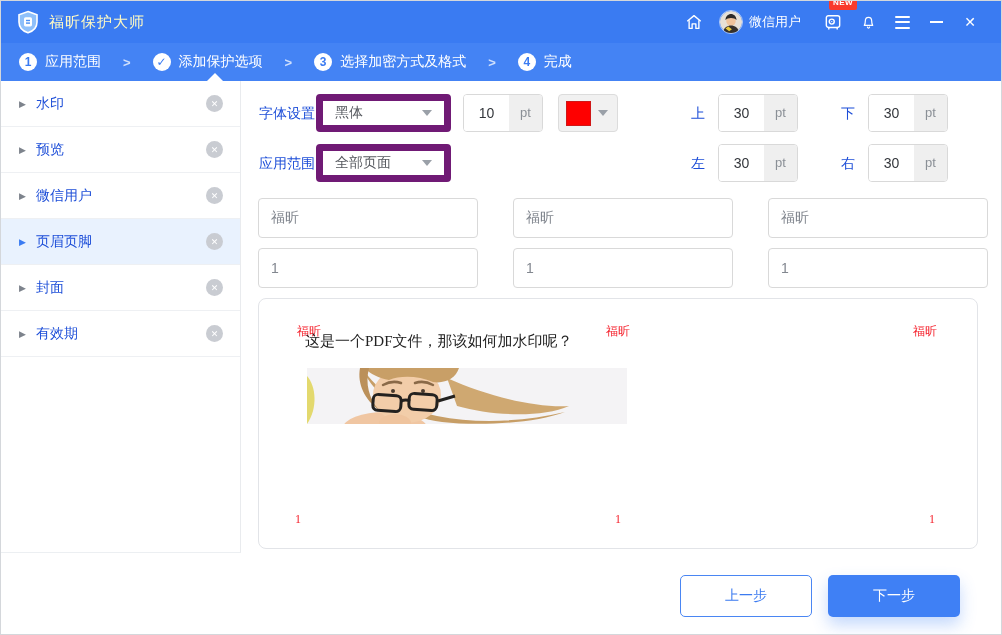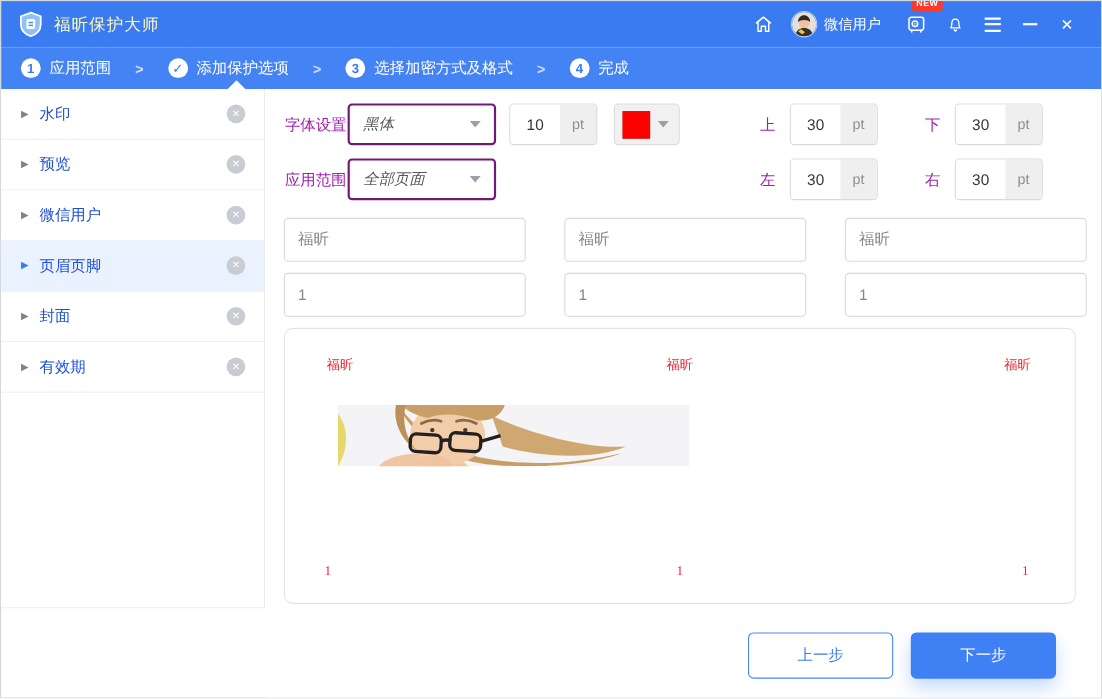--- a/index.html
+++ b/index.html
@@ -35,22 +35,22 @@
   .sidebar { position:absolute; left:0; top:80px; width:240px; height:472px; background:#fff; border-right:1px solid #e9ebee; border-bottom:1px solid #eceff2; }
   .side-item { position:relative; height:46px; display:flex; align-items:center; padding:0 17px 0 18px; border-bottom:1px solid #eef0f3; cursor:pointer; }
   .side-item.selected { background:#e9f2fe; }
   .side-caret { font-size:9px; color:#7d838c; margin-right:10px; }
   .side-item.selected .side-caret { color:#3a7bf2; }
   .side-label { font-size:14px; color:#1d4ed8; }
   .side-remove { margin-left:auto; width:17px; height:17px; border-radius:50%; background:#c9ccd2; color:#fff; font-size:9px; display:flex; align-items:center; justify-content:center; cursor:pointer; }
 
   
   .main { position:absolute; left:240px; top:80px; width:762px; height:555px; background:#fff; }
-  .field-label { position:absolute; height:38px; line-height:38px; font-size:14px; color:#a21caf; white-space:nowrap; }
-  .dropdown { position:absolute; height:38px; background:#fff; border:2px solid #701a75; border-radius:4px; display:flex; align-items:center; justify-content:space-between; padding:0 12px; font-size:14px; color:#55585e; cursor:pointer;font-style:italic; }
+  .field-label { position:absolute; height:38px; line-height:38px; font-size:14px; color:#1d4ed8; white-space:nowrap; }
+  .dropdown { position:absolute; height:38px; background:#fff; border:7px solid #701a75; border-radius:4px; display:flex; align-items:center; justify-content:space-between; padding:0 12px; font-size:14px; color:#55585e; cursor:pointer; }
   .dd-caret { width:0; height:0; border-left:5px solid transparent; border-right:5px solid transparent; border-top:6px solid #9aa0a8; }
   .unit-input { position:absolute; height:38px; border:1px solid #d9d9d9; border-radius:4px; overflow:hidden; display:flex; background:#fff; }
   .unit-input .num { width:45px; text-align:center; line-height:36px; font-size:14px; color:#33363b; background:#fff; }
   .unit-input .unit { width:33px; text-align:center; line-height:36px; font-size:13px; color:#8a8f96; background:#efefef; }
   .color-picker { position:absolute; height:38px; width:60px; background:#f1f1f1; border:1px solid #dcdcdc; border-radius:4px; display:flex; align-items:center; padding:0 7px; gap:7px; cursor:pointer; }
   .swatch { width:25px; height:25px; background:#fe0000; border:1px solid #cf1717; }
   .text-input { position:absolute; width:220px; height:40px; border:1px solid #d9d9d9; border-radius:4px; padding:0 12px; font-size:14px; color:#82878f; font-family:inherit; outline:none; background:#fff; }
 
   
   .preview { position:absolute; left:17px; top:217px; width:720px; height:251px; background:#fff; border:1px solid #e2e4e8; border-radius:8px; }
@@ -239,20 +239,21 @@
     <input class="text-input" style="left: 527px; top: 117px;" value="福昕">
 
     <input class="text-input" style="left: 17px; top: 167px;" value="1">
     <input class="text-input" style="left: 272px; top: 167px;" value="1">
     <input class="text-input" style="left: 527px; top: 167px;" value="1">
 
     <div class="preview">
       <span class="pv-red pv-h-left">福昕</span>
       <span class="pv-red pv-h-center">福昕</span>
       <span class="pv-red pv-h-right">福昕</span>
+      <span class="pv-body">这是一个PDF文件，那该如何加水印呢？</span>
 
       <span class="pv-image">
         <svg viewBox="0 0 320 56" preserveAspectRatio="none">
           <rect width="320" height="56" fill="#f4f3f5"></rect>
           <path d="M0,8 C9,18 11,40 0,56 Z" fill="#e3d96e"></path>
           <path d="M55,0 C70,22 95,40 130,48 C170,56 215,54 258,44 C226,56 170,58 135,54 C100,50 68,30 55,0 Z" fill="#c79e66"></path>
           <path d="M140,10 C180,28 228,40 262,38 C235,50 185,48 150,38 Z" fill="#cfa871"></path>
           <ellipse cx="78" cy="60" rx="42" ry="16" fill="#f0c6a2"></ellipse>
           <ellipse cx="100" cy="27" rx="34" ry="28" fill="#f2cda9"></ellipse>
           <path d="M58,0 L152,0 C149,10 138,16 126,14 C112,8 94,7 82,12 C72,10 63,6 58,0 Z" fill="#c89f67"></path>

